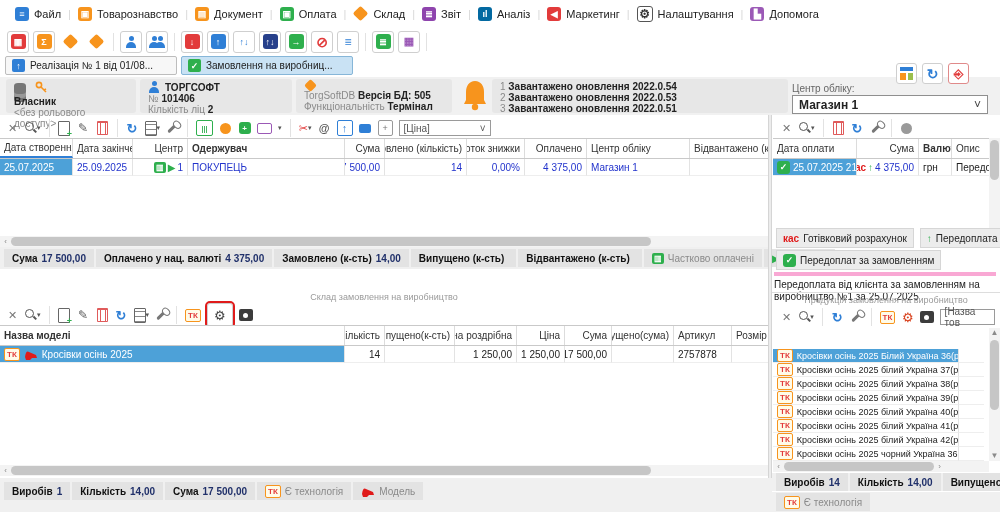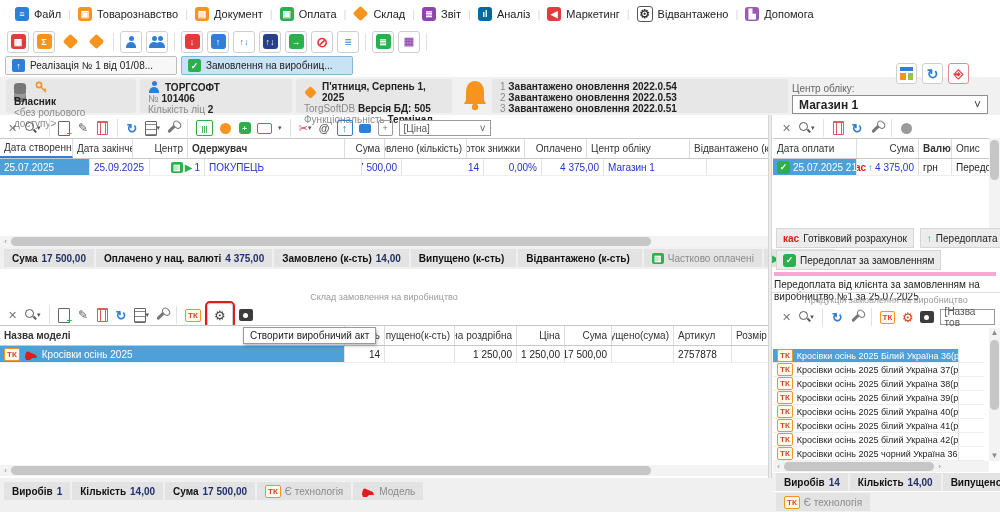--- a/index.html
+++ b/index.html
@@ -145,21 +145,21 @@
         <span>Аналіз</span>
       </div>
       <span class="menu-sep">|</span>
     <div class="menu-item">
         <span class="mi" style="background:#e23b3b">◀</span>
         <span>Маркетинг</span>
       </div>
       <span class="menu-sep">|</span>
     <div class="menu-item">
         <span class="mi outline">⚙</span>
-        <span>Відвантажено</span>
+        <span>Налаштування</span>
       </div>
       <span class="menu-sep">|</span>
     <div class="menu-item">
         <span class="mi" style="background:#9b59b6">▙</span>
         <span>Допомога</span>
       </div>
   </div>
 
   <div class="toolbar-main">
     <span class="tbtn">
@@ -239,21 +239,20 @@
       <div style="display:flex;align-items:center;gap:5px">
           <span class="person-ico"></span>
           <span class="b">ТОРГСОФТ</span>
         </div>
       <div><span class="gray">№</span> <span class="b">101406</span></div>
       <div><span class="gray">Кількість ліц</span> <span class="b">2</span></div>
     </div>
     <div class="card" style="left:296px;width:156px">
       <div style="display:flex;align-items:center;gap:5px">
           <span class="mi diamond" style="background:#f7941d;width:9px;height:9px"></span>
-          <span class="b">П'ятниця, Серпень 1, 2025</span>
         </div>
       <div><span class="gray">TorgSoftDB</span> <span class="b">Версія БД:</span> <span class="b">505</span></div>
       <div><span class="gray">Функціональність</span> <span class="b">Термінал</span></div>
     </div>
     <div class="bell">
       <svg width="30" height="34" viewBox="0 0 30 34">
           <path d="M15 3 C9 3 6 8 6 14 L6 22 L4 26 L26 26 L24 22 L24 14 C24 8 21 3 15 3 Z" fill="#f7941d"></path>
           <circle cx="15" cy="29" r="3.2" fill="#f7941d"></circle>
         </svg>
     </div>
@@ -336,21 +335,21 @@
     <div class="cell b" style="width:157px">Одержувач</div>
     <div class="cell num" style="width:40px">Сума</div>
     <div class="cell num" style="width:82px">Замовлено (кількість)</div>
     <div class="cell num" style="width:58px">Відсоток знижки</div>
     <div class="cell num" style="width:62px">Оплачено</div>
     <div class="cell" style="width:103px">Центр обліку</div>
     <div class="cell" style="width:78px;border-right:none">Відвантажено (кількіст</div>
   </div>
 
   <div class="drow" style="left:0;top:159px;width:768px">
-    <div class="cell selcell" style="width:90px">25.07.2025</div>
+    <div class="cell selcell" style="width:73px">25.07.2025</div>
     <div class="cell blue" style="width:60px">25.09.2025</div>
     <div class="cell num" style="width:55px;gap:2px">
         <span class="minib" style="background:#2eaf4d">▥</span>
         <span style="color:#2eaf4d">▶</span>
         <span class="blue">1</span>
       </div>
     <div class="cell blue" style="width:157px">ПОКУПЕЦЬ</div>
     <div class="cell num blue" style="width:40px">17 500,00</div>
     <div class="cell num blue" style="width:82px">14</div>
     <div class="cell num blue" style="width:58px">0,00%</div>
@@ -487,21 +486,20 @@
     <span class="tsep"></span>
     <span class="tk">ТК</span>
     <span class="tbtn hl-red" style="width:26px;height:24px">
         <span class="gear">⚙</span>
       </span>
     <span class="gico">
         <span class="cam"></span>
       </span>
   </div>
 
-  <div class="tooltip" style="left:243px;top:327px">Створити виробничий акт</div>
 
   <div class="hdr-row" style="left:0;top:325px;width:768px">
     <div class="cell b" style="width:345px">Назва моделі</div>
     <div class="cell num" style="width:40px">Кількість</div>
     <div class="cell num" style="width:70px">Випущено(к-сть)</div>
     <div class="cell num" style="width:62px">Ціна роздрібна</div>
     <div class="cell num" style="width:48px">Ціна</div>
     <div class="cell num" style="width:47px">Сума</div>
     <div class="cell num" style="width:62px">Випущено(сума)</div>
     <div class="cell" style="width:58px">Артикул</div>

